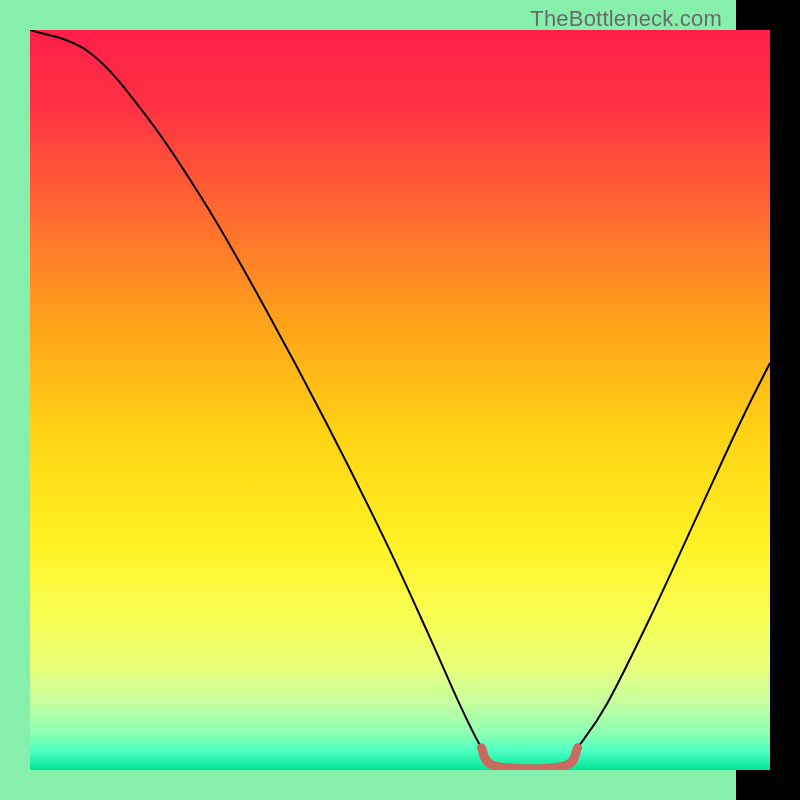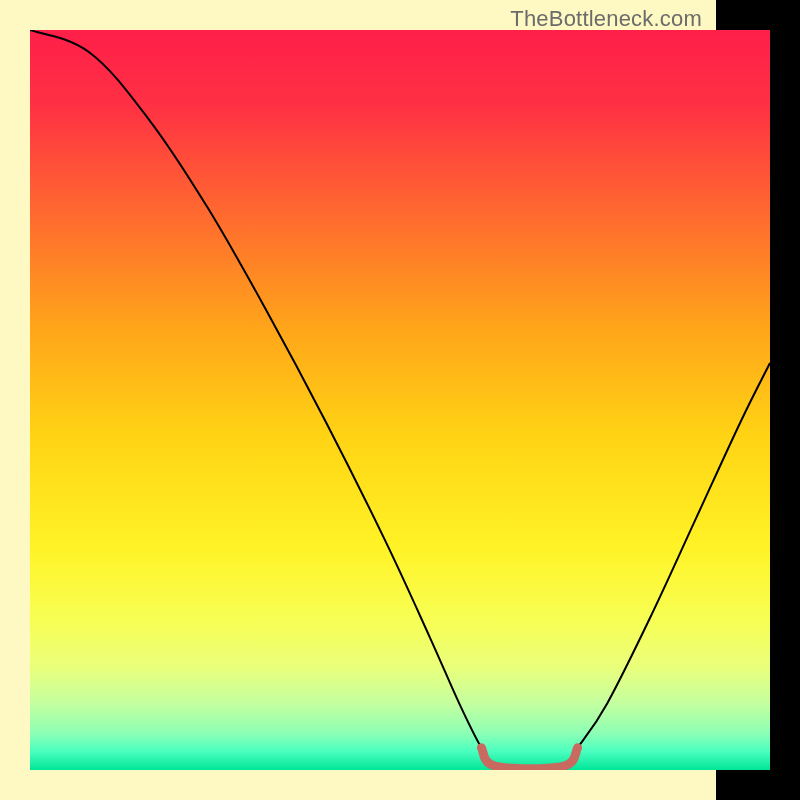--- a/index.html
+++ b/index.html
@@ -8,21 +8,22 @@
     width: 800px;
     height: 800px;
     background: #000;
     overflow: hidden;
     font-family: Arial, Helvetica, sans-serif;
   }
   .frame {
     position: relative;
     width: 716px;
     height: 800px;
-    background: #fef9c3;
+    background: #86efac;
+    padding-left: 20px;
   }
   .plot-area {
     position: absolute;
     left: 30px;
     top: 30px;
     width: 740px;
     height: 740px;
     overflow: hidden;
   }
   .gradient-bg {

